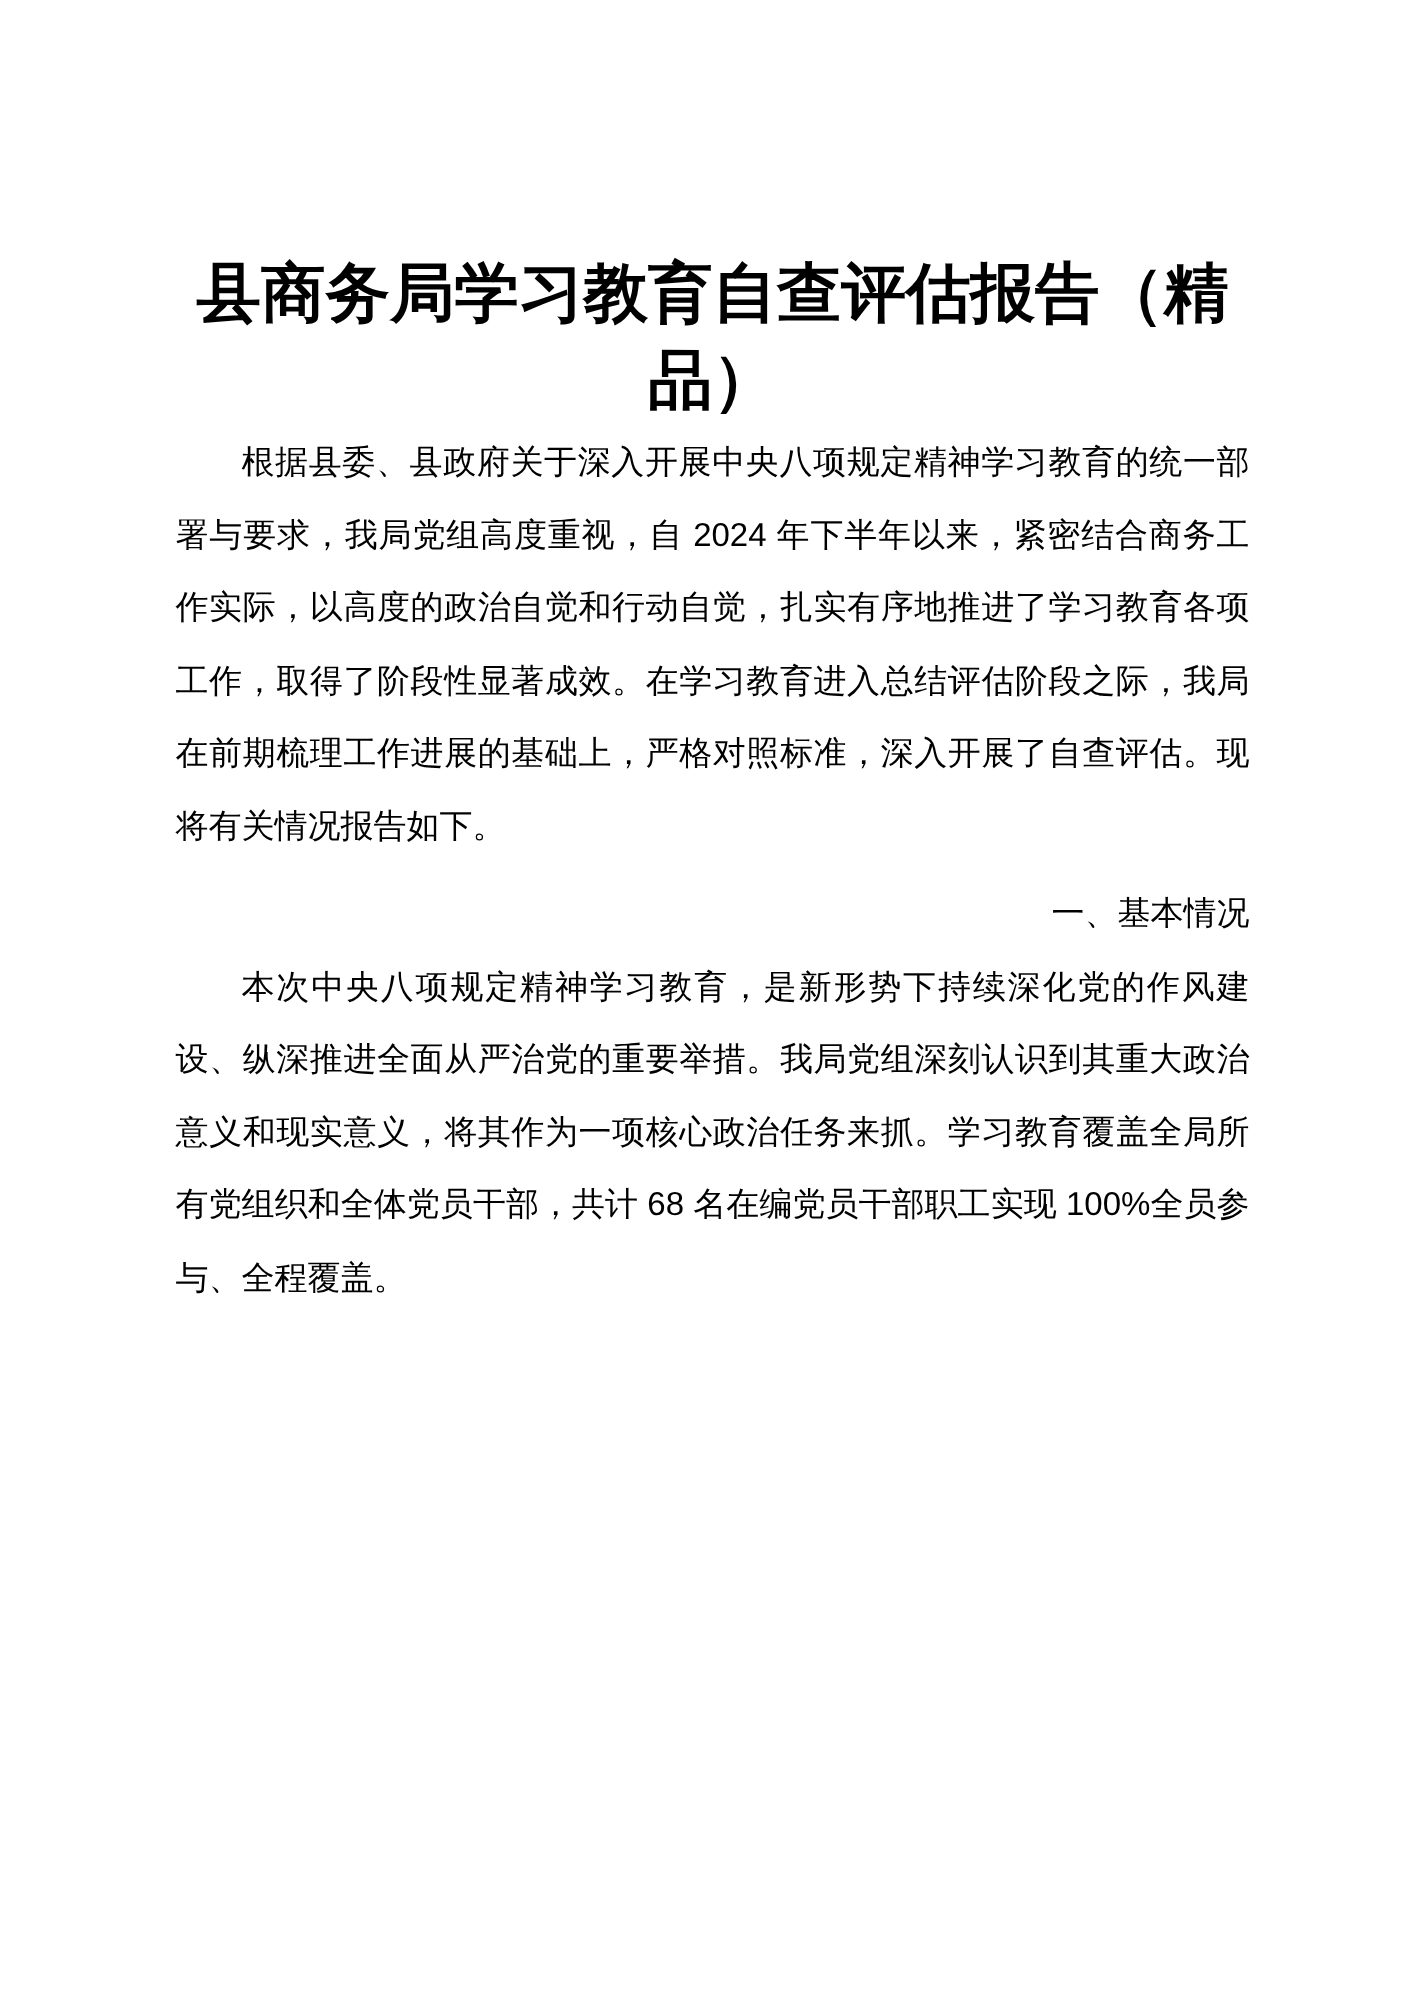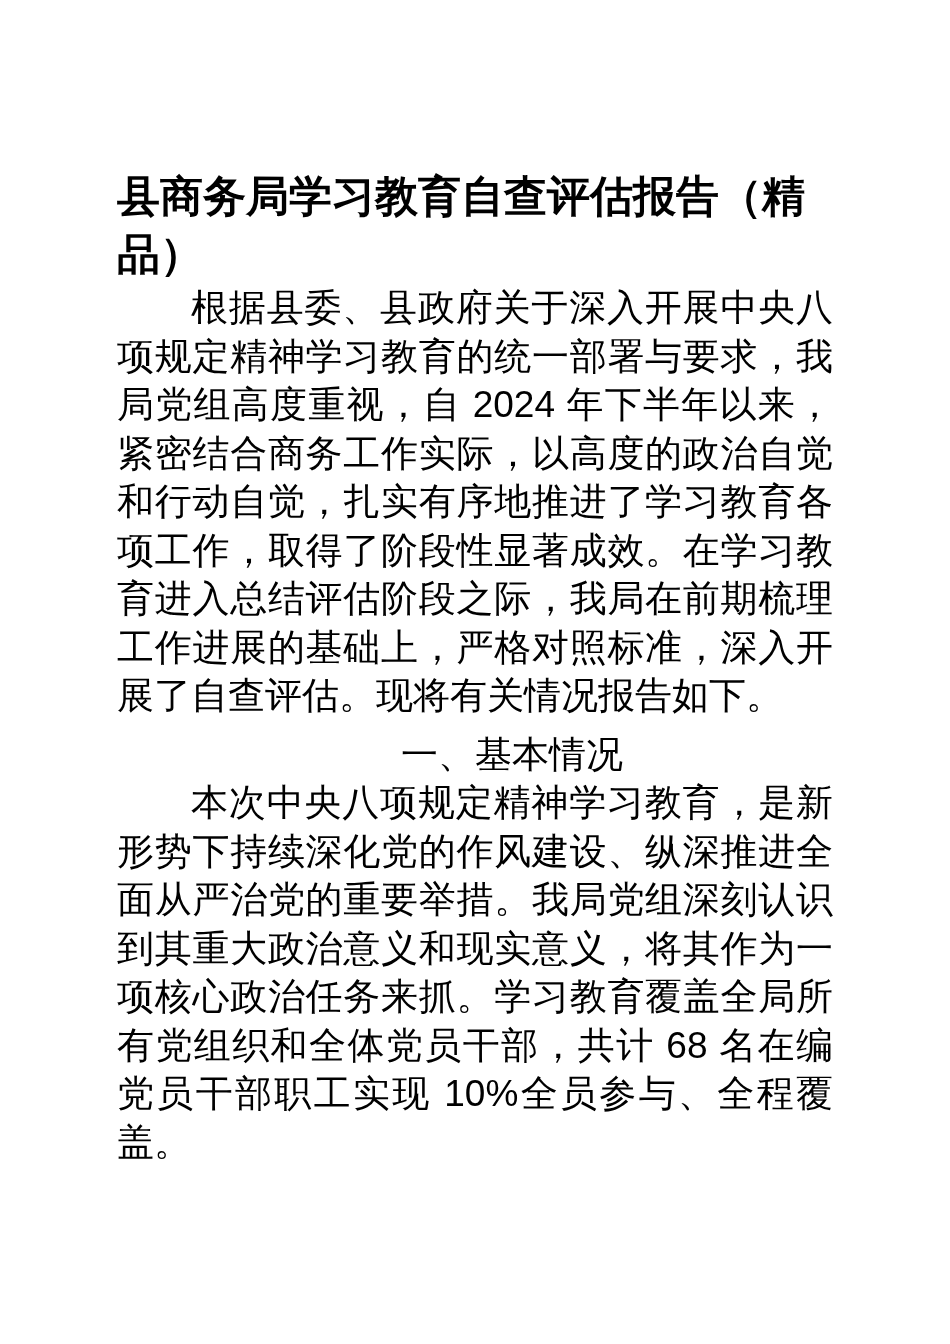--- a/index.html
+++ b/index.html
@@ -21,43 +21,43 @@
     padding: 168px 117px 0 117px;
     background: #ffffff;
     overflow: hidden;
   }
   .doc-title {
     margin: 0;
     font-family: "Liberation Serif", serif;
     font-weight: bold;
     font-size: 43px;
     line-height: 58px;
-    text-align: left;
+    text-align: center;
     word-break: break-all;
   }
   .doc-body {
     margin-top: 0;
   }
   .doc-body p {
     margin: 0;
-    font-size: 37px;
+    font-size: 22px;
     line-height: 48.5px;
     text-align: justify;
     text-justify: inter-ideograph;
     text-indent: 2em;
     word-break: break-all;
   }
   .doc-body p.heading {
     margin-top: 10px;
-    text-align: center;
+    text-align: right;
   }
 </style>
 </head>
 <body style="color: rgb(0, 0, 0); background: rgb(255, 255, 255);">
 
 <div class="page">
   <h1 class="doc-title">县商务局学习教育自查评估报告（精品）</h1>
   <div class="doc-body">
       <p class="para">根据县委、县政府关于深入开展中央八项规定精神学习教育的统一部署与要求，我局党组高度重视，自 2024 年下半年以来，紧密结合商务工作实际，以高度的政治自觉和行动自觉，扎实有序地推进了学习教育各项工作，取得了阶段性显著成效。在学习教育进入总结评估阶段之际，我局在前期梳理工作进展的基础上，严格对照标准，深入开展了自查评估。现将有关情况报告如下。</p>
       <p class="heading">一、基本情况</p>
-      <p class="para">本次中央八项规定精神学习教育，是新形势下持续深化党的作风建设、纵深推进全面从严治党的重要举措。我局党组深刻认识到其重大政治意义和现实意义，将其作为一项核心政治任务来抓。学习教育覆盖全局所有党组织和全体党员干部，共计 68 名在编党员干部职工实现 10%全员参与、全程覆盖。</p>
+      <p class="para">本次中央八项规定精神学习教育，是新形势下持续深化党的作风建设、纵深推进全面从严治党的重要举措。我局党组深刻认识到其重大政治意义和现实意义，将其作为一项核心政治任务来抓。学习教育覆盖全局所有党组织和全体党员干部，共计 68 名在编党员干部职工实现 100%全员参与、全程覆盖。</p>
     </div>
 </div>
 
 </body></html>

